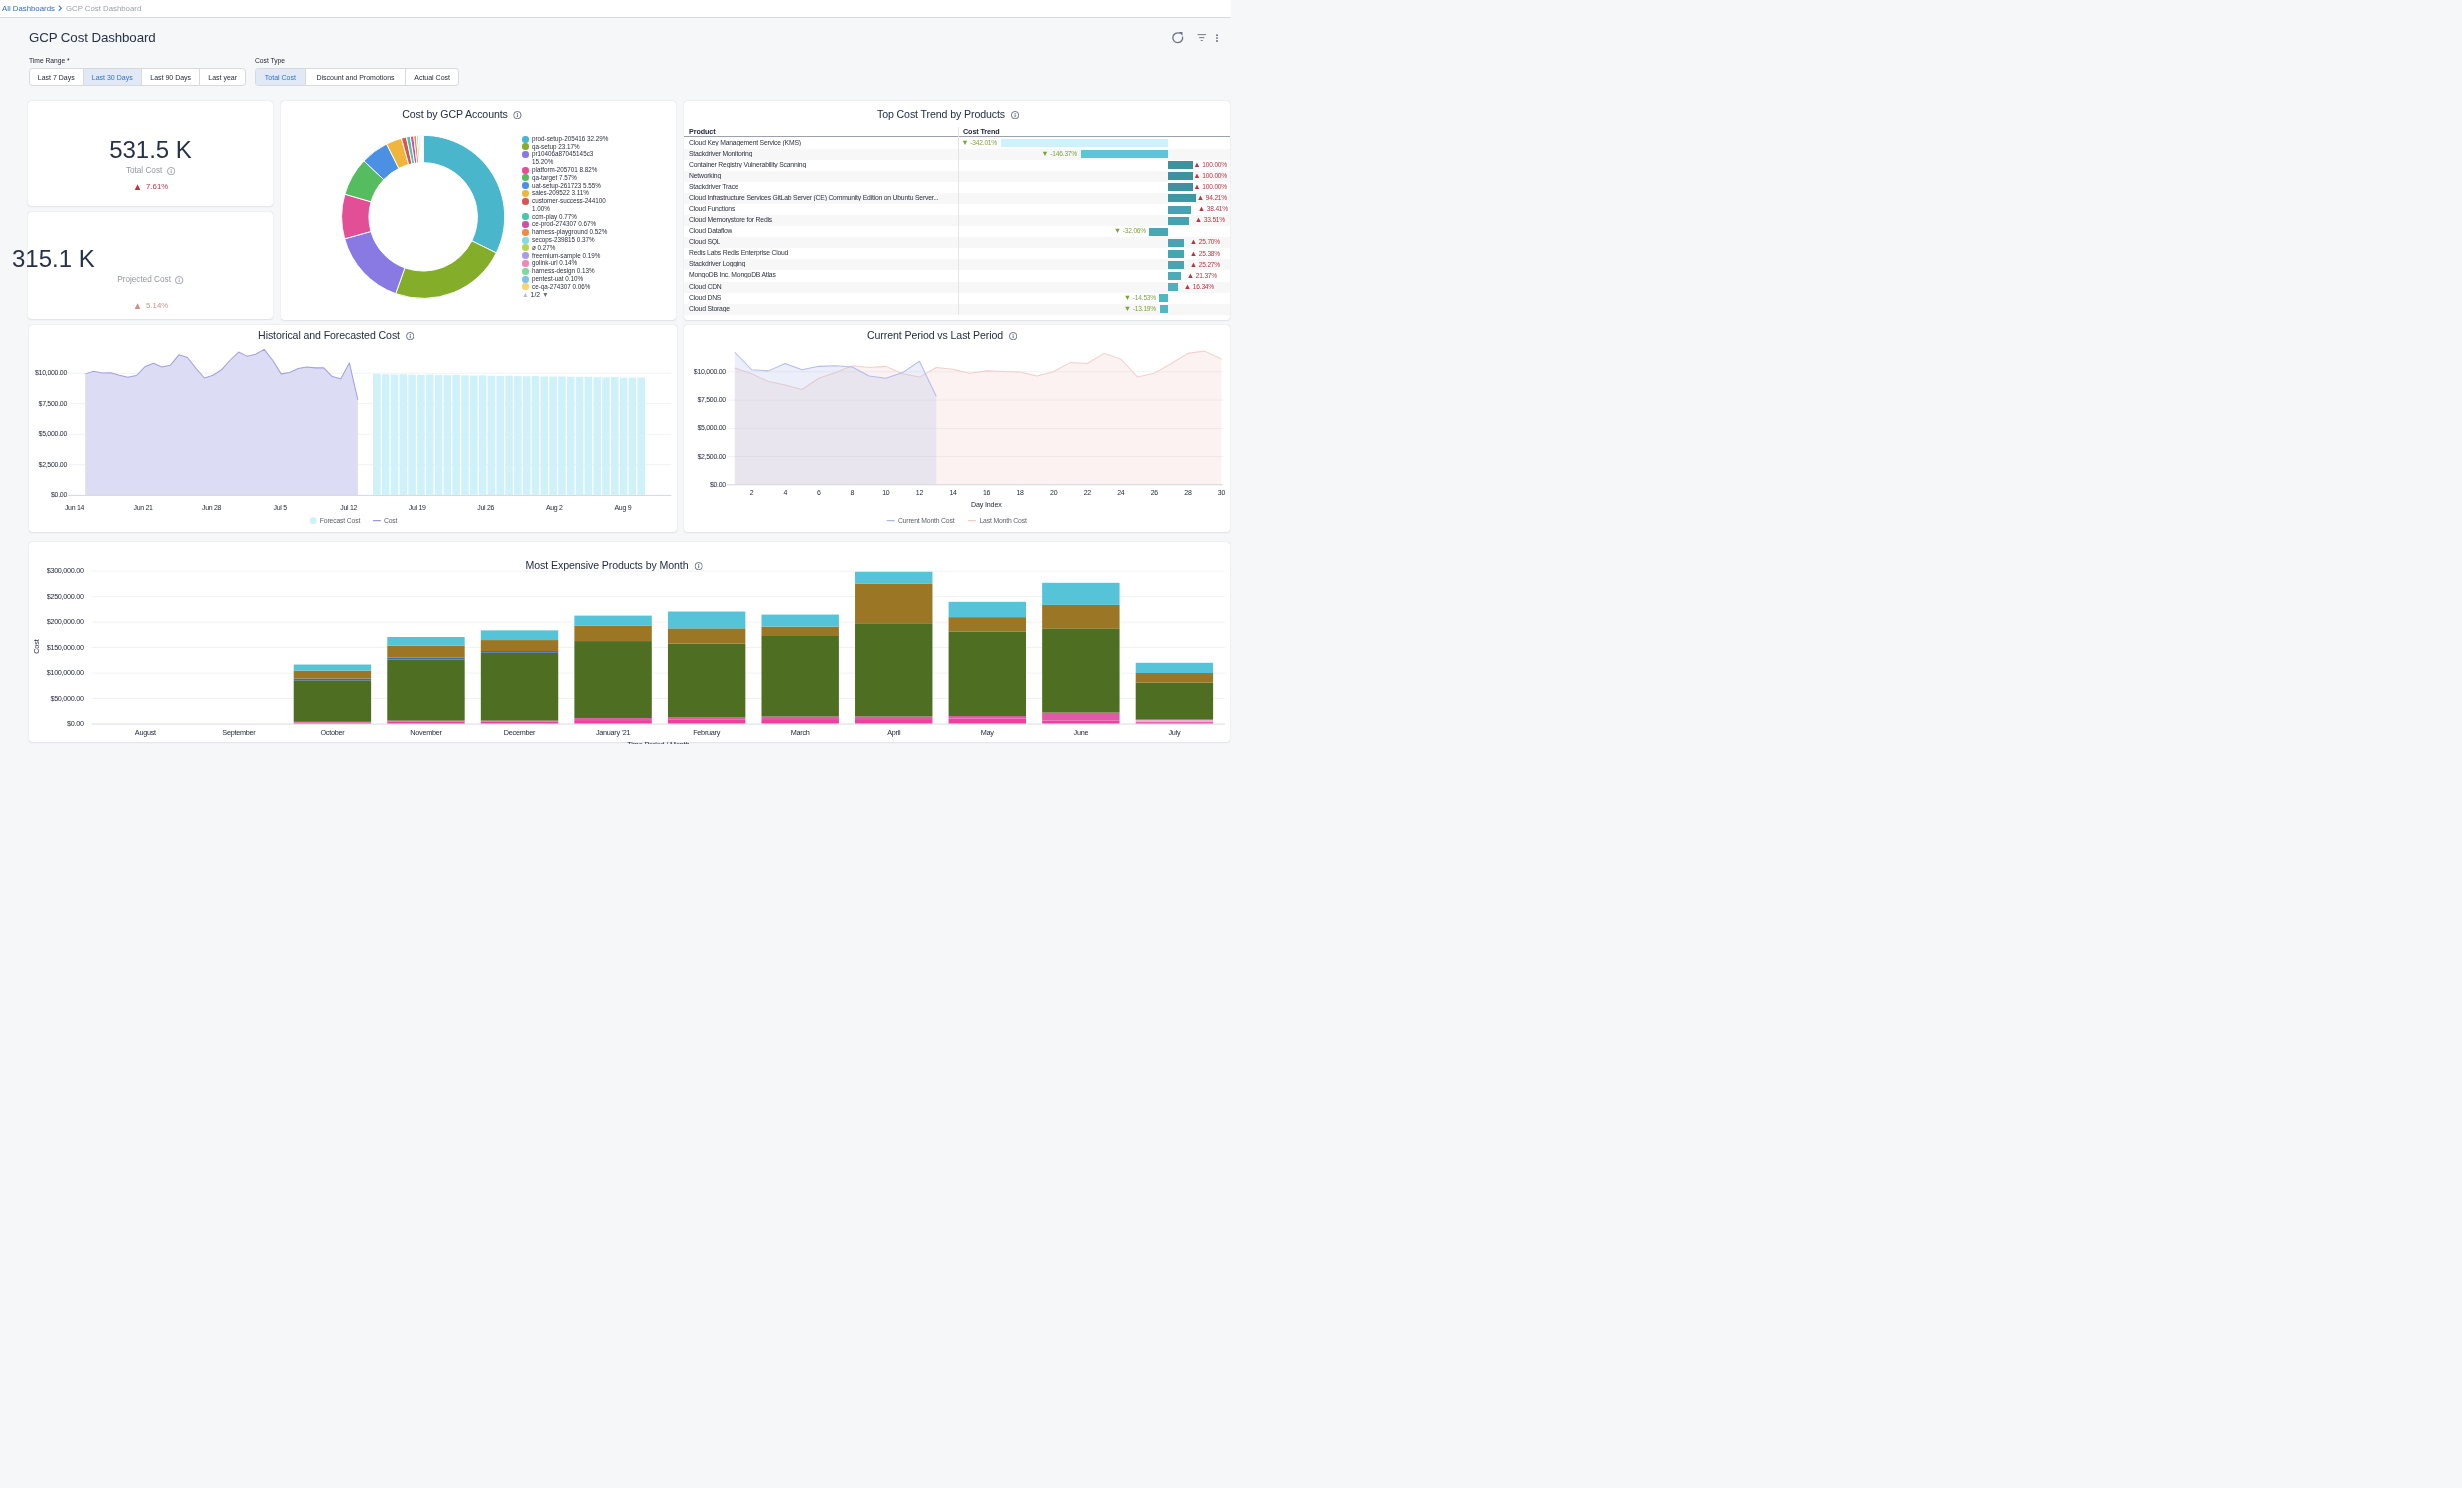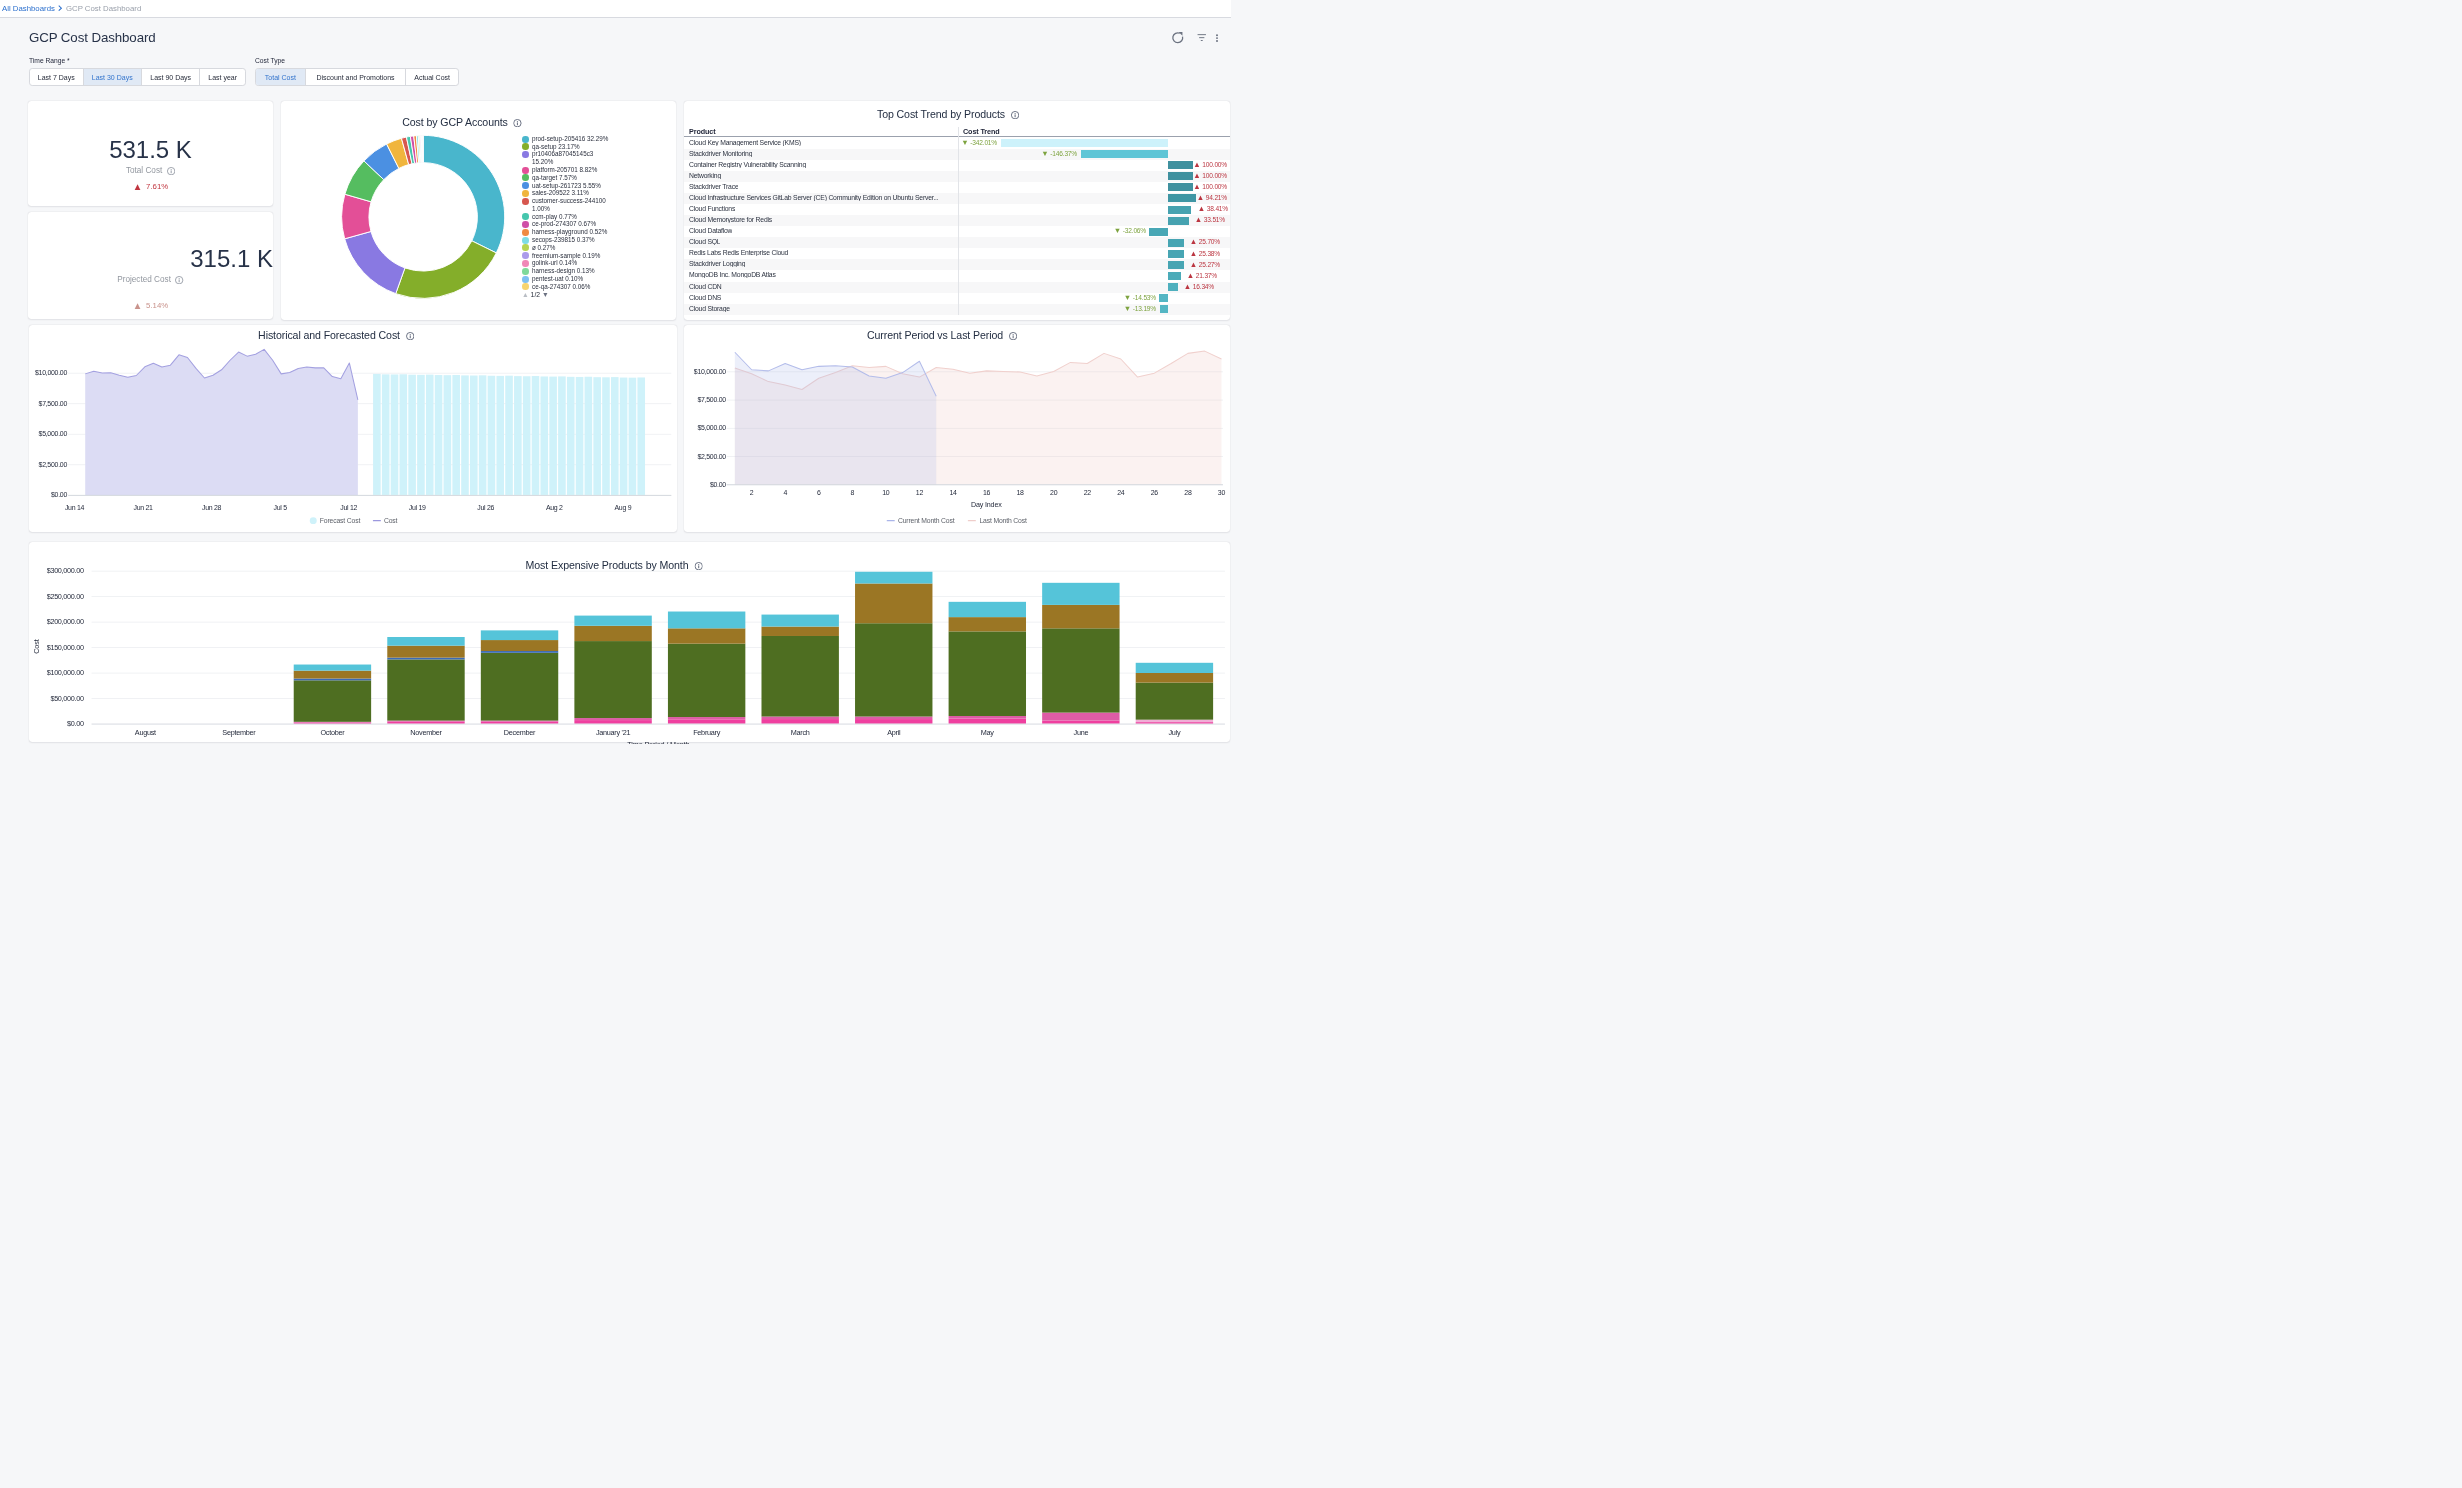--- a/index.html
+++ b/index.html
@@ -44,29 +44,29 @@
   </div>
 <div class="panel" style="left:28px;top:101px;width:245px;height:105px"></div>
 <div class="abs navy" style="left:28px;top:136px;width:245px;text-align:center;font-size:24px">531.5 K</div>
 <div class="abs grey" style="left:28px;top:166px;width:245px;text-align:center;font-size:8.2px">Total Cost&nbsp; <svg width="8.3" height="8.3" viewBox="0 0 10.5 10.5" style="vertical-align:middle">
       <circle cx="5.25" cy="5.25" r="4.7" fill="none" stroke="#9298a3" stroke-width="1.1"></circle>
       <circle cx="5.25" cy="3.255" r="0.682" fill="#9298a3"></circle>
       <rect x="4.645" y="4.305" width="1.2100000000000002" height="3.5700000000000003" fill="#9298a3"></rect>
     </svg></div>
 <div class="abs" style="left:28px;top:181px;width:245px;text-align:center;line-height:12px;font-size:7.8px;color:#c0353f"><span style="font-size:9.7px;vertical-align:-0.8px;margin-right:1.6px">▲</span> 7.61%</div>
 <div class="panel" style="left:28px;top:212px;width:245px;height:107px"></div>
-<div class="abs navy" style="left:28px;top:245px;width:245px;text-align:right;font-size:24px">315.1 K</div>
+<div class="abs navy" style="left:12px;top:245px;width:245px;text-align:left;font-size:24px">315.1 K</div>
 <div class="abs grey" style="left:28px;top:275px;width:245px;text-align:center;font-size:8.2px">Projected Cost&nbsp; <svg width="8.3" height="8.3" viewBox="0 0 10.5 10.5" style="vertical-align:middle">
       <circle cx="5.25" cy="5.25" r="4.7" fill="none" stroke="#9298a3" stroke-width="1.1"></circle>
       <circle cx="5.25" cy="3.255" r="0.682" fill="#9298a3"></circle>
       <rect x="4.645" y="4.305" width="1.2100000000000002" height="3.5700000000000003" fill="#9298a3"></rect>
     </svg></div>
 <div class="abs" style="left:28px;top:300px;width:245px;text-align:center;line-height:12px;font-size:7.8px;color:#c9938c"><span style="font-size:9.7px;vertical-align:-0.8px;margin-right:1.6px">▲</span> 5.14%</div>
 <div class="panel" style="left:281px;top:101px;width:395px;height:219px"></div>
-<div class="ptitle" style="left:462px;top:116px;transform:translateX(-50%)">Cost by GCP Accounts&nbsp; <svg width="8.3" height="8.3" viewBox="0 0 10.5 10.5" style="vertical-align:middle">
+<div class="ptitle" style="left:462px;top:108px;transform:translateX(-50%)">Cost by GCP Accounts&nbsp; <svg width="8.3" height="8.3" viewBox="0 0 10.5 10.5" style="vertical-align:middle">
       <circle cx="5.25" cy="5.25" r="4.7" fill="none" stroke="#586073" stroke-width="1.1"></circle>
       <circle cx="5.25" cy="3.255" r="0.682" fill="#586073"></circle>
       <rect x="4.645" y="4.305" width="1.2100000000000002" height="3.5700000000000003" fill="#586073"></rect>
     </svg></div>
 <svg class="abs" style="left:0;top:0" width="1231" height="744" viewBox="0 0 1555 940">
     <path d="M 534.50 171.00 A 103.0 103.0 0 0 1 626.88 319.55 L 595.94 304.29 A 68.5 68.5 0 0 0 534.50 205.50 Z" fill="#49b6cc" stroke="#ffffff" stroke-width="1.2" stroke-linejoin="round"></path>
     <path d="M 626.88 319.55 A 103.0 103.0 0 0 1 499.85 371.00 L 511.46 338.51 A 68.5 68.5 0 0 0 595.94 304.29 Z" fill="#84ae2a" stroke="#ffffff" stroke-width="1.2" stroke-linejoin="round"></path>
     <path d="M 499.85 371.00 A 103.0 103.0 0 0 1 435.31 301.74 L 468.53 292.45 A 68.5 68.5 0 0 0 511.46 338.51 Z" fill="#8979e2" stroke="#ffffff" stroke-width="1.2" stroke-linejoin="round"></path>
     <path d="M 435.31 301.74 A 103.0 103.0 0 0 1 435.55 245.39 L 468.70 254.97 A 68.5 68.5 0 0 0 468.53 292.45 Z" fill="#e34f97" stroke="#ffffff" stroke-width="1.2" stroke-linejoin="round"></path>
     <path d="M 435.55 245.39 A 103.0 103.0 0 0 1 459.64 203.26 L 484.71 226.95 A 68.5 68.5 0 0 0 468.70 254.97 Z" fill="#55bd60" stroke="#ffffff" stroke-width="1.2" stroke-linejoin="round"></path>

